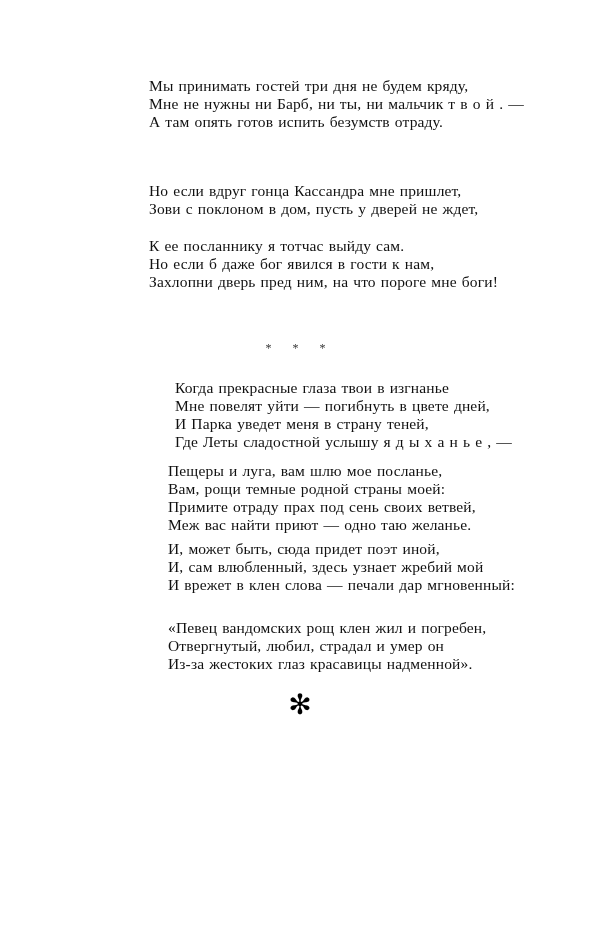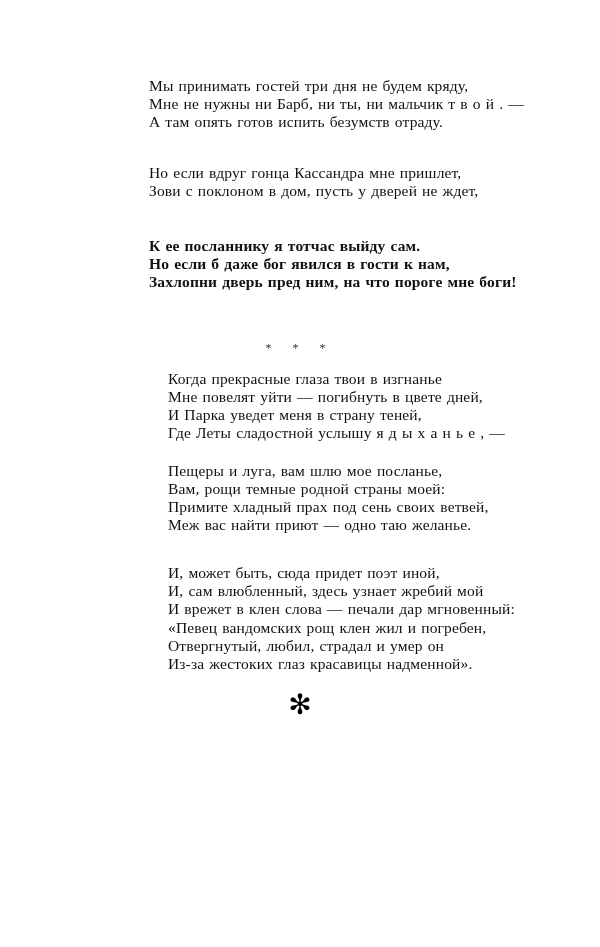--- a/index.html
+++ b/index.html
@@ -65,48 +65,48 @@
 <body>
 
 <div class="page">
 
   <div class="stanza p1" style="top:77px;">
     <span class="line">Мы принимать гостей три дня не будем кряду,</span>
     <span class="line">Мне не нужны ни Барб, ни ты, ни мальчик т в о й .  —</span>
     <span class="line">А там опять готов испить безумств отраду.</span>
   </div>
 
-  <div class="stanza p1" style="top:164px;">
+  <div class="stanza p1" style="top:182px;">
     <span class="line">Но если вдруг гонца Кассандра мне пришлет,</span>
     <span class="line">Зови с поклоном в дом, пусть у дверей не ждет,</span>
   </div>
 
-  <div class="stanza p1" style="top:237px;font-weight:bold;">
+  <div class="stanza p1" style="top:237px;">
     <span class="line">К ее посланнику я тотчас выйду сам.</span>
     <span class="line">Но если б даже бог явился в гости к нам,</span>
     <span class="line">Захлопни дверь пред ним, на что пороге мне боги!</span>
   </div>
 
   <div class="stars">* * *</div>
 
-  <div class="stanza p2" style="top:370px;">
+  <div class="stanza p2" style="top:379px;margin-left:7px;">
     <span class="line">Когда прекрасные глаза твои в изгнанье</span>
     <span class="line">Мне повелят уйти — погибнуть в цвете дней,</span>
     <span class="line">И Парка уведет меня в страну теней,</span>
     <span class="line">Где Леты сладостной услышу я д ы х а н ь е , —</span>
   </div>
 
   <div class="stanza p2" style="top:462px;">
     <span class="line">Пещеры и луга, вам шлю мое посланье,</span>
     <span class="line">Вам, рощи темные родной страны моей:</span>
-    <span class="line">Примите хладный прах под сень своих ветвей,</span>
+    <span class="line">Примите отраду прах под сень своих ветвей,</span>
     <span class="line">Меж вас найти приют — одно таю желанье.</span>
   </div>
 
-  <div class="stanza p2" style="top:564px;">
+  <div class="stanza p2" style="top:540px;">
     <span class="line">И, может быть, сюда придет поэт иной,</span>
     <span class="line">И, сам влюбленный, здесь узнает жребий мой</span>
     <span class="line">И врежет в клен слова — печали дар мгновенный:</span>
   </div>
 
   <div class="stanza p2" style="top:619px;">
     <span class="line">«Певец вандомских рощ клен жил и погребен,</span>
     <span class="line">Отвергнутый, любил, страдал и умер он</span>
     <span class="line">Из-за жестоких глаз красавицы надменной».</span>
   </div>

